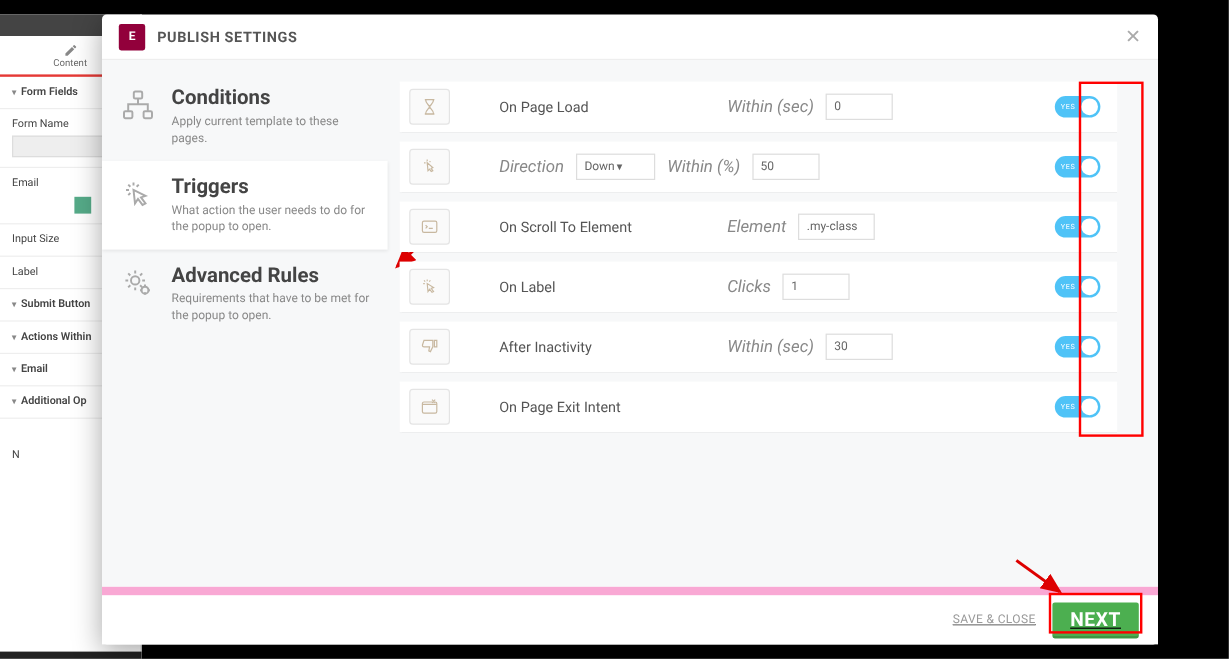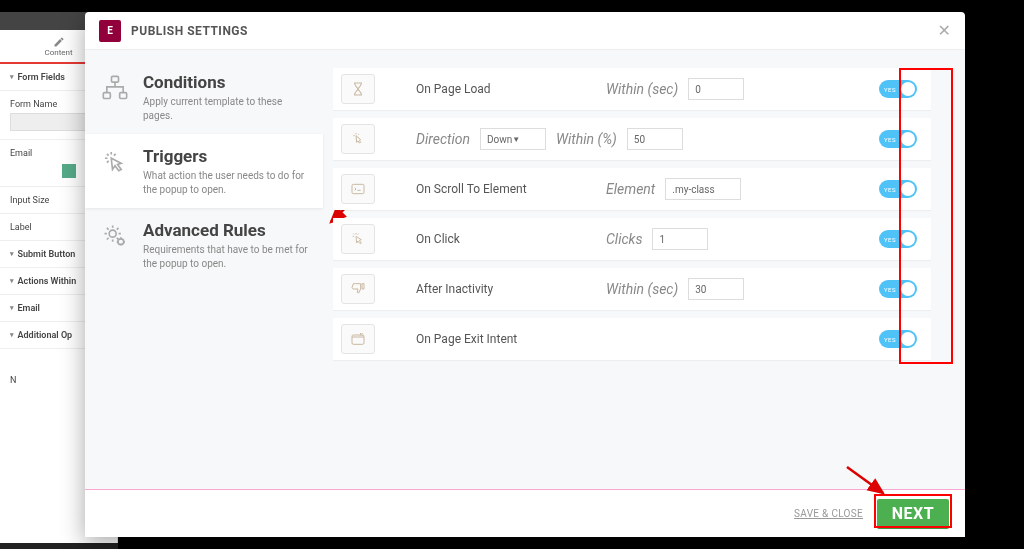--- a/index.html
+++ b/index.html
@@ -46,21 +46,21 @@
   .trig-controls label { font-size:14px; color:#888;font-style:italic; }
   .mini-input { height:22px; width:56px; border:1px solid #ddd; background:#fff; padding:0 6px; font-size:10px; color:#666; }
   .mini-select { height:22px; width:66px; border:1px solid #ddd; background:#fff; padding:0 6px; font-size:10px; color:#666; display:flex; align-items:center; justify-content:flex-start; }
   .toggle { margin-left:auto; width:38px; height:18px; background:#4fc3f7; border-radius:10px; position:relative; cursor:pointer; display:flex; align-items:center; }
   .toggle .knob { width:14px; height:14px; border-radius:50%; background:#fff; position:absolute; right:2px; top:2px; }
   .toggle .yes { font-size:6px; color:#fff; margin-left:5px; letter-spacing:0.5px; }
 
   .red-box { position:absolute; border:2px solid #f00; pointer-events:none; }
   .red-box.toggles { top:18px; right:12px; width:54px; height:296px; }
 
-  .modal-footer { height:48px; display:flex; align-items:center; justify-content:flex-end; padding:0 16px; gap:14px; border-top:1px solid #f9a8d4; background:#fff; position:relative; }
+  .modal-footer { height:48px; display:flex; align-items:center; justify-content:flex-end; padding:0 16px; gap:14px; border-top:7px solid #f9a8d4; background:#fff; position:relative;text-decoration:underline; }
   .save-close { font-size:10px; color:#999; text-decoration:underline; cursor:pointer; letter-spacing:0.3px; }
   .next-btn { background:#4caf50; color:#fff; border:none; height:30px; width:72px; font-size:16px; font-weight:700; letter-spacing:0.5px; cursor:pointer; border-radius:2px; box-shadow: inset 0 -2px 0 rgba(0,0,0,0.15); }
   .red-box.nextbtn { bottom: 46px; right: 13px; width:78px; height:38px; border-width:2px; }
 
 </style>
 </head>
 <body>
 
 <div class="bg-panel">
   <div class="bg-top"></div>
@@ -210,38 +210,38 @@
         <div class="trig-row">
           <div class="trig-ico">
             <svg width="16" height="16" viewBox="0 0 24 24">
                 <rect x="3" y="5" width="18" height="14" rx="2" fill="none" stroke="#c8b8a0" stroke-width="1.5"></rect>
                 <path d="M7 10l2 2-2 2M11 14h5" stroke="#c8b8a0" stroke-width="1.5" fill="none"></path>
               </svg>
           </div>
           <div class="trig-name">On Scroll To Element</div>
           <div class="trig-controls">
             <label>Element</label>
-            <input class="mini-input" style="width: 76px;" value=".my-class">
+            <input class="mini-input" style="width: 64px;" value=".my-class">
           </div>
           <div class="toggle">
               <span class="yes">YES</span>
               <div class="knob"></div>
             </div>
         </div>
 
         <div class="trig-row">
           <div class="trig-ico">
             <svg width="16" height="16" viewBox="0 0 24 24">
                 <g fill="none" stroke="#c8b8a0" stroke-width="1.4">
                   <path d="M9 8l1 10 2-3 3 4 2-1-3-4 3-1z"></path>
                   <path d="M9 3v2M4 8h2M5 4l1.5 1.5M13 4l-1.5 1.5"></path>
                 </g>
               </svg>
           </div>
-          <div class="trig-name">On Click</div>
+          <div class="trig-name">On Label</div>
           <div class="trig-controls">
             <label>Clicks</label>
             <input class="mini-input" value="1" style="">
           </div>
           <div class="toggle">
               <span class="yes">YES</span>
               <div class="knob"></div>
             </div>
         </div>
 

